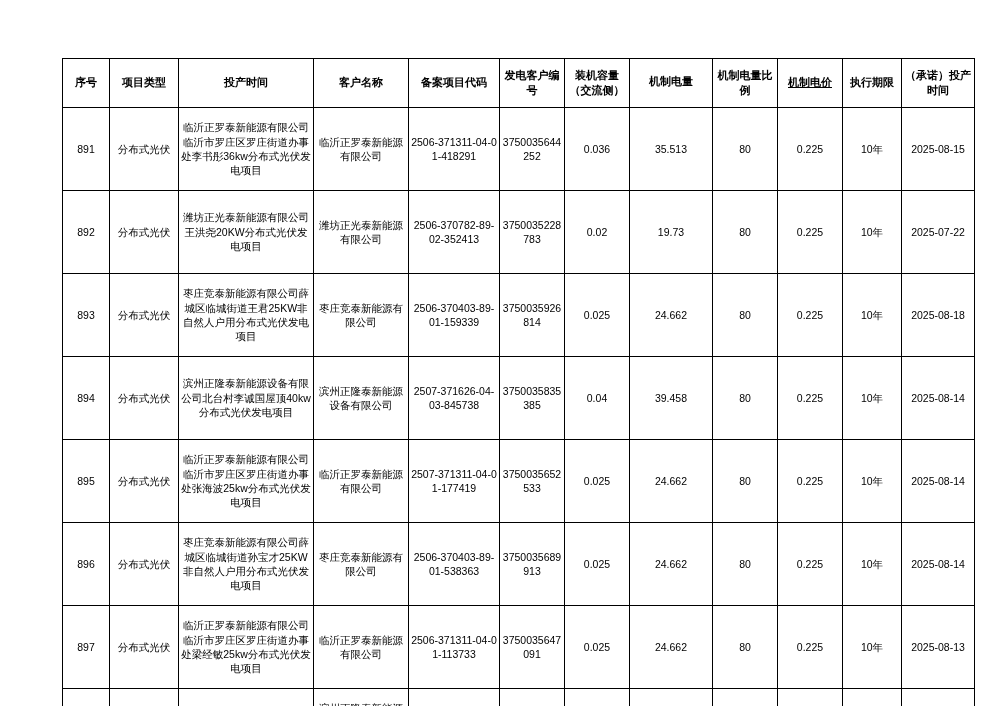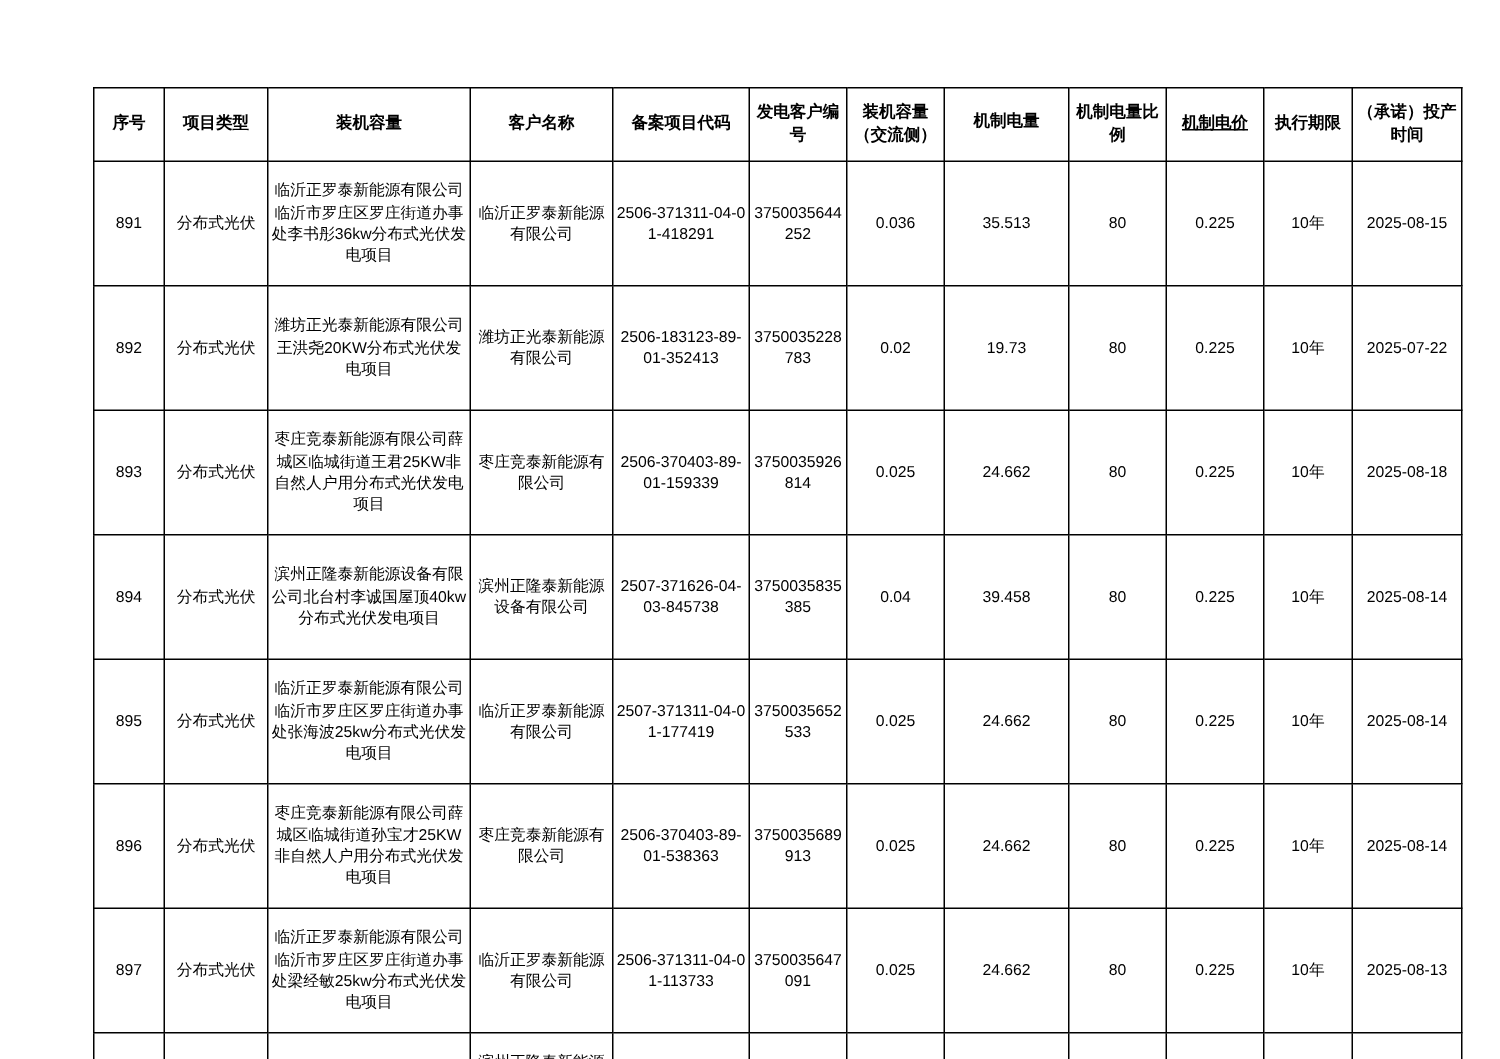--- a/index.html
+++ b/index.html
@@ -72,21 +72,21 @@
 </head>
 <body>
 
 <div class="page">
   <div class="table-wrap">
     <table class="doc-table">
       <thead>
         <tr>
           <th class="c-seq">序号</th>
           <th class="c-type">项目类型</th>
-          <th class="c-name">装机容量</th>
+          <th class="c-name">投产时间</th>
           <th class="c-cust">客户名称</th>
           <th class="c-code">备案项目代码</th>
           <th class="c-genno">发电客户编号</th>
           <th class="c-cap">装机容量（交流侧）</th>
           <th class="c-energy">机制电量</th>
           <th class="c-ratio">机制电量比例</th>
           <th class="c-price">机制电价</th>
           <th class="c-term">执行期限</th>
           <th class="c-date">（承诺）投产时间</th>
         </tr>
@@ -104,21 +104,21 @@
           <td>80</td>
           <td>0.225</td>
           <td>10年</td>
           <td>2025-08-15</td>
         </tr>
         <tr>
           <td>892</td>
           <td>分布式光伏</td>
           <td class="cell-left-pad">潍坊正光泰新能源有限公司王洪尧20KW分布式光伏发电项目</td>
           <td class="cell-left-pad">潍坊正光泰新能源有限公司</td>
-          <td>2506-183123-89-01-352413</td>
+          <td>2506-370782-89-02-352413</td>
           <td>3750035228783</td>
           <td>0.02</td>
           <td>19.73</td>
           <td>80</td>
           <td>0.225</td>
           <td>10年</td>
           <td>2025-07-22</td>
         </tr>
         <tr>
           <td>893</td>

